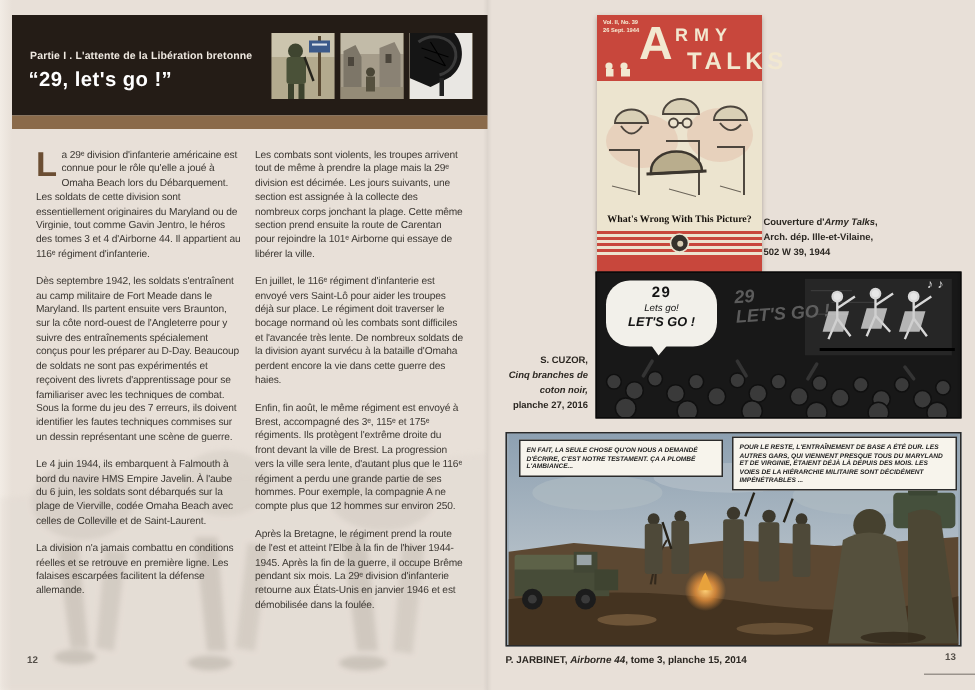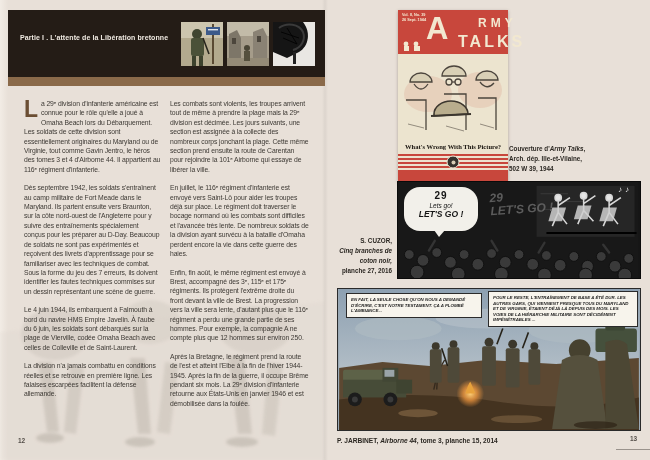--- a/index.html
+++ b/index.html
@@ -41,21 +41,21 @@
 
   
   .cover { position:absolute; left:398px; top:10px; width:110px; height:172px;
     background:#ece4cf; box-shadow:0 1px 3px rgba(60,45,35,.35); }
   .cover-band { position:relative; height:44px; background:#c8473c; color:#f2e8d0; }
   .issue { position:absolute; left:4px; top:3px; font-size:3.8px; line-height:4.6px;
     font-weight:bold; color:#f6ecd4; }
   .mast-a { position:absolute; left:28px; top:2px; font-size:31px; line-height:34px;
     font-weight:bold; color:#f2e8d0; }
   .mast-rmy { position:absolute; left:52px; top:6px; font-size:12px; font-weight:bold;
-    letter-spacing:4px;margin-left:28px; }
+    letter-spacing:4px; }
   .mast-talks { position:absolute; left:60px; top:23px; font-size:16px; font-weight:bold;
     letter-spacing:3px; }
   .doodles { position:absolute; left:4px; bottom:2px; }
   .cover-sketch { position:relative; height:86px; }
   .cover-sketch svg { display:block; width:100%; height:100%; }
   .cover-question { height:14px; font-family:"Liberation Serif", serif; font-weight:bold;
     font-size:6.6px; text-align:center; color:#17120d; padding-top:3px; }
   .cover-stripes { position:relative; height:16px;
     background:repeating-linear-gradient(180deg,#c8473c 0 2px,#ece4cf 2px 4px); }
   .seal { position:absolute; left:50%; top:50%; transform:translate(-50%,-50%);
@@ -124,20 +124,21 @@
       <ellipse cx="50" cy="146" rx="14" ry="5" fill="#b4ada3"></ellipse>
       <ellipse cx="140" cy="150" rx="15" ry="5" fill="#b4ada3"></ellipse>
       <ellipse cx="242" cy="150" rx="16" ry="5" fill="#b4ada3"></ellipse>
     </g>
   </svg>
 
   <div class="gutter"></div>
 
   <div class="header">
     <div class="kicker">Partie I . L'attente de la Libération bretonne</div>
+    <div class="title">“29, let's go !”</div>
     <div class="thumbs">
       <div class="thumb">
         <svg viewBox="0 0 42 44" preserveAspectRatio="none">
           <rect width="42" height="44" fill="#b3aa8e"></rect>
           <rect width="42" height="16" fill="#ccc5ae"></rect>
           <rect x="31" y="2" width="2" height="40" fill="#5a4a33"></rect>
           <rect x="25" y="5" width="14" height="8" fill="#3c5a8a"></rect>
           <rect x="27" y="7" width="10" height="1.4" fill="#dfe4ea"></rect>
           <circle cx="16" cy="12" r="5" fill="#3f4530"></circle>
           <rect x="10" y="16" width="13" height="18" rx="2" fill="#4a5138"></rect>

